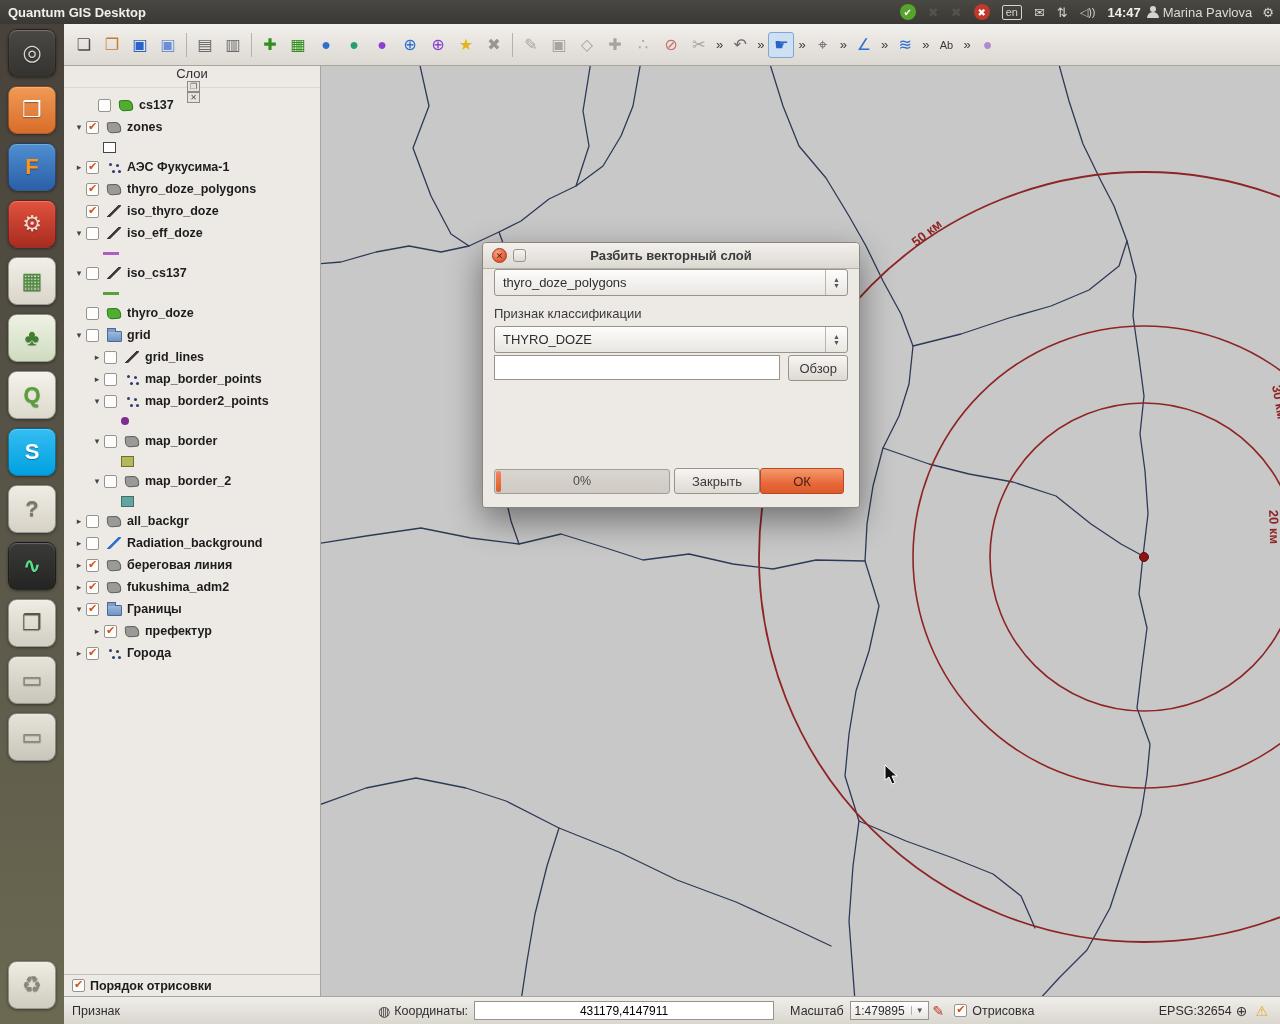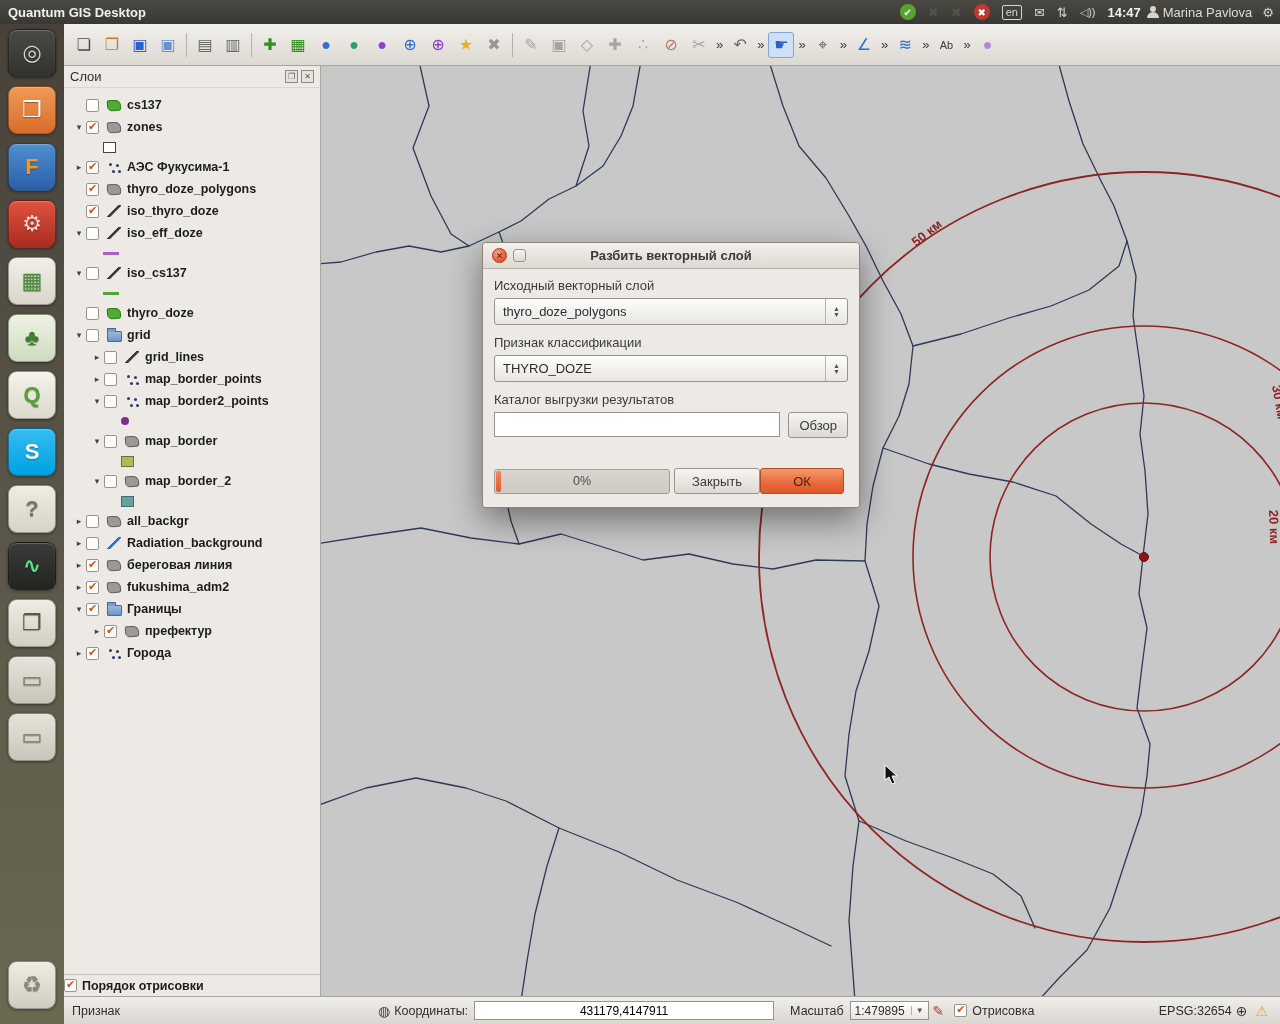--- a/index.html
+++ b/index.html
@@ -46,21 +46,21 @@
   .tbtn.pressed { background:#cfe0f3; border:1px solid #7da7d8; }
   .tsep { width:1px; height:24px; background:#b5b0a8; margin:0 4px; flex:none; }
   .tmore { font-size:13px; color:#3a3a3a; margin:0 3px; flex:none; }
 
   .main { position:absolute; top:42px; left:0; right:0; bottom:28px; display:flex; }
 
   
   .panel { width:257px; flex:none; background:#edeae6; border-right:1px solid #a9a49c;
     display:flex; flex-direction:column; }
   .panel-header { height:22px; display:flex; align-items:center; padding:0 6px;
-    font-size:13px; color:#2e2e2e; border-bottom:1px solid #dad6d0; }
+    font-size:13px; color:#2e2e2e; border-bottom:1px solid #dad6d0;flex-direction:column; }
   .ph-spacer { flex:1; }
   .ph-btn { width:13px; height:13px; border:1px solid #8f8a82; background:#e6e3dd;
     font-size:8px; color:#555; display:flex; align-items:center; justify-content:center;
     margin-left:3px; }
   .tree { flex:1; overflow:hidden; padding-top:6px; }
   .trow { display:flex; align-items:center; height:22px; font-size:12.5px;
     font-weight:bold; color:#1c1c1c; white-space:nowrap; }
   .arrow { width:14px; text-align:center; font-size:9px; color:#444; flex:none; }
   .cb { width:13px; height:13px; border:1px solid #98938b; background:#fdfdfd;
     border-radius:2px; margin-right:5px; flex:none; position:relative; }
@@ -86,21 +86,21 @@
     background:#7fa0c420; background:#7f9cc8; border:1px solid #4a6a96; border-bottom:none;
     border-radius:1px 1px 0 0; }
   .swrow { display:flex; align-items:center; height:18px; }
   .sw-sqo { width:13px; height:11px; border:1px solid #444; background:#fdfdfd; }
   .sw-dm  { width:16px; height:3px; background:#b05cc4; }
   .sw-dg  { width:16px; height:3px; background:#55a339; }
   .sw-dp  { width:8px;  height:8px; border-radius:50%; background:#7c2d8e; }
   .sw-so  { width:13px; height:11px; background:#b3b85a; border:1px solid #6f6f2f; }
   .sw-st  { width:13px; height:11px; background:#63a3a0; border:1px solid #3f6f6d; }
   .panel-bottom { height:22px; border-top:1px solid #c3bfb8; display:flex; align-items:center;
-    font-size:12.5px; font-weight:bold; color:#1c1c1c; }
+    padding-left:8px; font-size:12.5px; font-weight:bold; color:#1c1c1c; }
 
   
   .canvas { flex:1; position:relative; background:#c8c8c8; }
   .canvas svg { position:absolute; inset:0; width:100%; height:100%; }
 
   
   .statusbar { position:absolute; left:0; right:0; bottom:0; height:28px;
     background:linear-gradient(#f0eeea,#dad6d0); border-top:1px solid #a9a49c;
     display:flex; align-items:center; font-size:12.5px; color:#2e2e2e; padding:0 8px; }
   .sb-ic { font-size:14px; margin:0 4px; }
@@ -324,21 +324,21 @@
   <div class="main">
 
     <div class="panel">
       <div class="panel-header">
         <span>Слои</span>
         <div class="ph-spacer"></div>
         <span class="ph-btn">❐</span>
         <span class="ph-btn">✕</span>
       </div>
       <div class="tree" id="layer-tree">
-          <div class="trow" style="padding-left: 8px;">
+          <div class="trow" style="padding-left: 20px;">
             <span class="arrow"></span>
             <span class="cb"></span>
             <span class="licon">
               <span class="i-pgr"></span>
             </span>
             <span class="llabel">cs137</span>
           </div>
           <div class="trow" style="padding-left: 8px;">
             <span class="arrow">▾</span>
             <span class="cb on"></span>
@@ -574,37 +574,35 @@
   </div>
 </div>
 
 <div class="dialog">
   <div class="dlg-title">
     <span class="dlg-title-text">Разбить векторный слой</span>
     <span class="dlg-close">✕</span>
     <span class="dlg-min"></span>
   </div>
   <div class="dlg-body">
-    <div class="dlg-label first">Исходный векторный слой</div>
     <div class="combo">
       <span>thyro_doze_polygons</span>
       <span class="spin">
           <span>▲</span>
           <span>▼</span>
         </span>
     </div>
     <div class="dlg-label">Признак классификации</div>
     <div class="combo">
       <span>THYRO_DOZE</span>
       <span class="spin">
           <span>▲</span>
           <span>▼</span>
         </span>
     </div>
-    <div class="dlg-label">Каталог выгрузки результатов</div>
     <div class="out-row">
       <input class="txt" value="" style="">
       <button class="btn">Обзор</button>
     </div>
   </div>
   <div class="dlg-footer">
     <div class="progress">
       <div class="fill"></div>
       <span>0%</span>
     </div>

